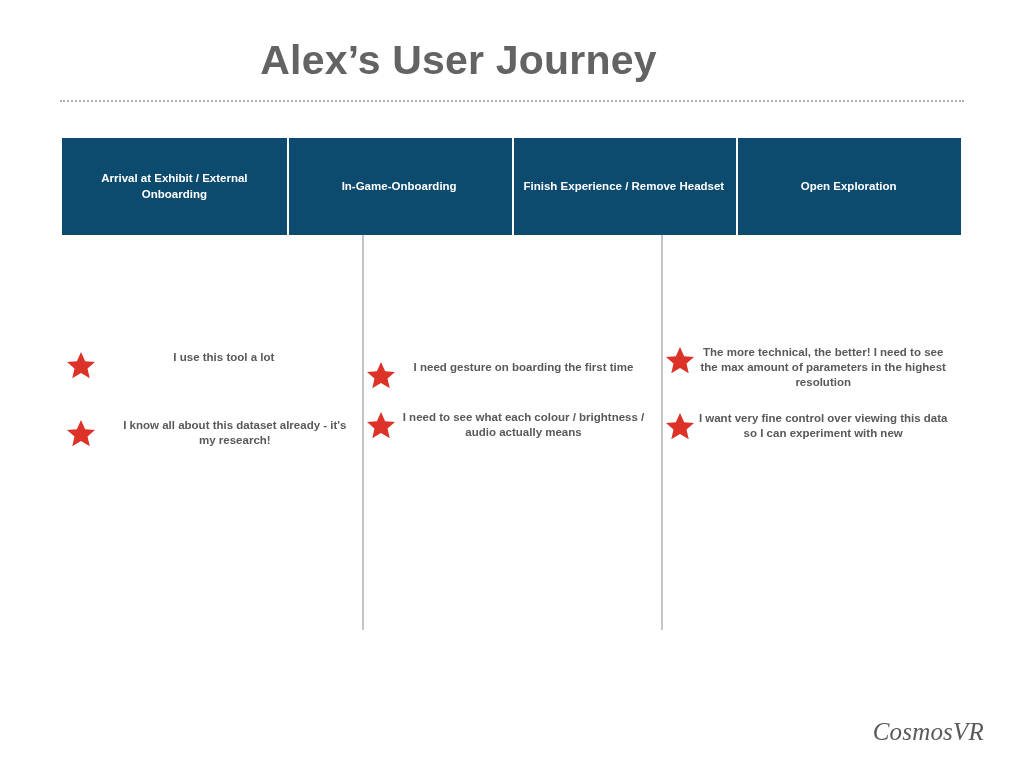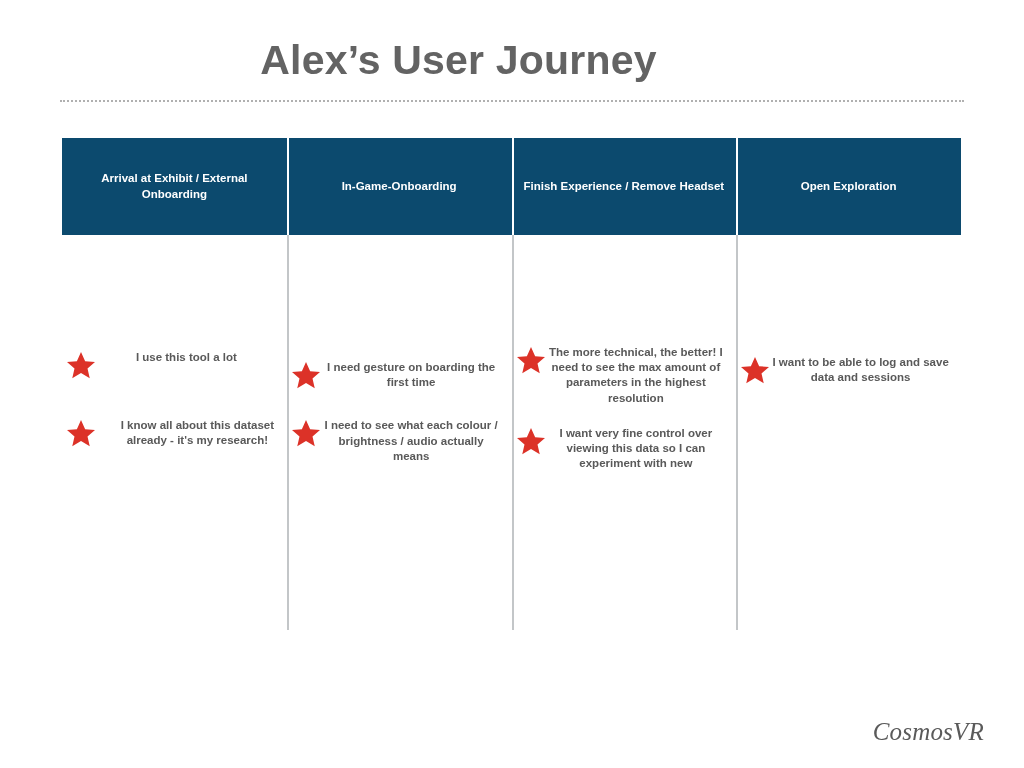--- a/index.html
+++ b/index.html
@@ -126,21 +126,21 @@
     font-weight: bold;
     color: #595959;
     line-height: 1.32;
   }
 
   
   .col1 .item:nth-child(1) { margin-top: 105px; }
   .col1 .item:nth-child(2) { margin-top: 38px; gap: 22px; }
 
   .col2 .item:nth-child(1) { margin-top: 115px; }
-  .col2 .item:nth-child(2) { margin-top: 28px; }
+  .col2 .item:nth-child(2) { margin-top: 20px; }
 
   .col3 .item:nth-child(1) { margin-top: 100px; }
   .col3 .item:nth-child(2) { margin-top: 20px; }
 
   .col4 .item:nth-child(1) { margin-top: 110px; }
 
   
   .logo {
     position: absolute;
     right: 40px;
@@ -220,27 +220,17 @@
       <div class="item">
         <span class="star">
           <svg viewBox="0 0 24 24" width="30" height="30" aria-hidden="true">
             <polygon points="12,1.6 15.3,8.9 23.2,9.6 17.2,14.8 19,22.5 12,18.4 5,22.5 6.8,14.8 0.8,9.6 8.7,8.9" fill="#dc3228"></polygon>
           </svg>
         </span>
         <span class="item-text">I want very fine control over viewing this data so I can experiment with new</span>
       </div>
     </div>
 
-    <div class="body-cell col4">
-      <div class="item">
-        <span class="star">
-          <svg viewBox="0 0 24 24" width="30" height="30" aria-hidden="true">
-            <polygon points="12,1.6 15.3,8.9 23.2,9.6 17.2,14.8 19,22.5 12,18.4 5,22.5 6.8,14.8 0.8,9.6 8.7,8.9" fill="#dc3228"></polygon>
-          </svg>
-        </span>
-        <span class="item-text">I want to be able to log and save data and sessions</span>
-      </div>
-    </div>
 
   </div>
 </div>
 
 <div class="logo">CosmosVR</div>
 
 </body></html>

